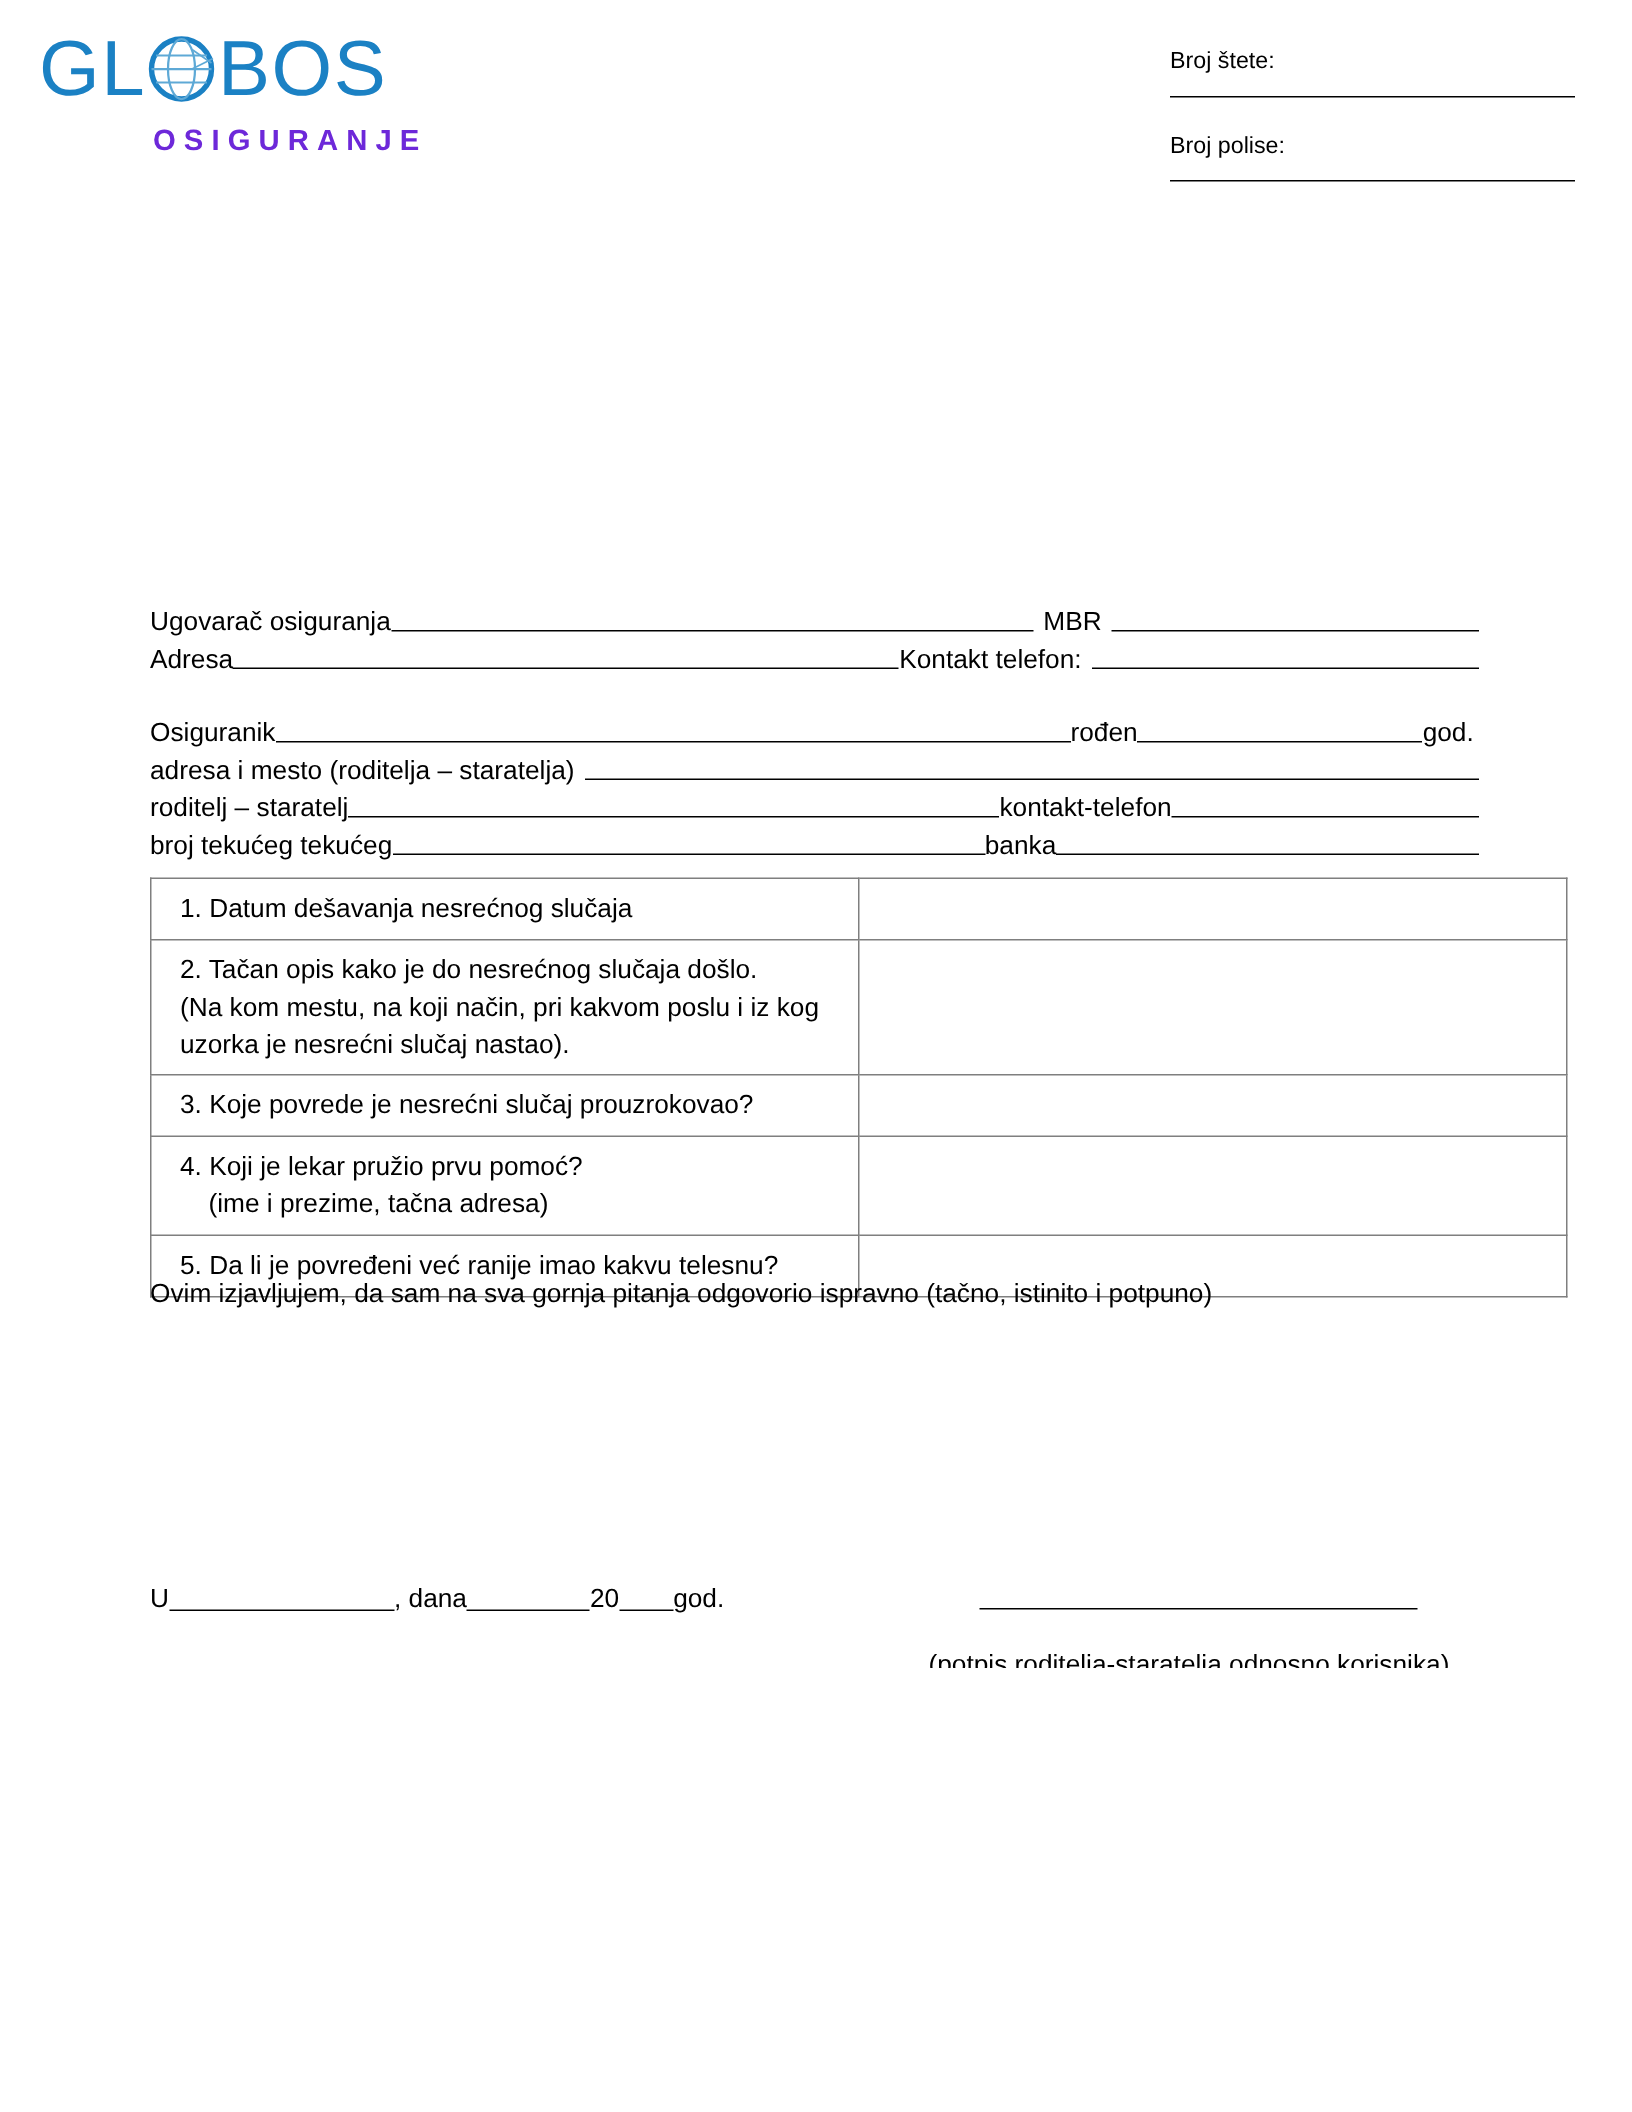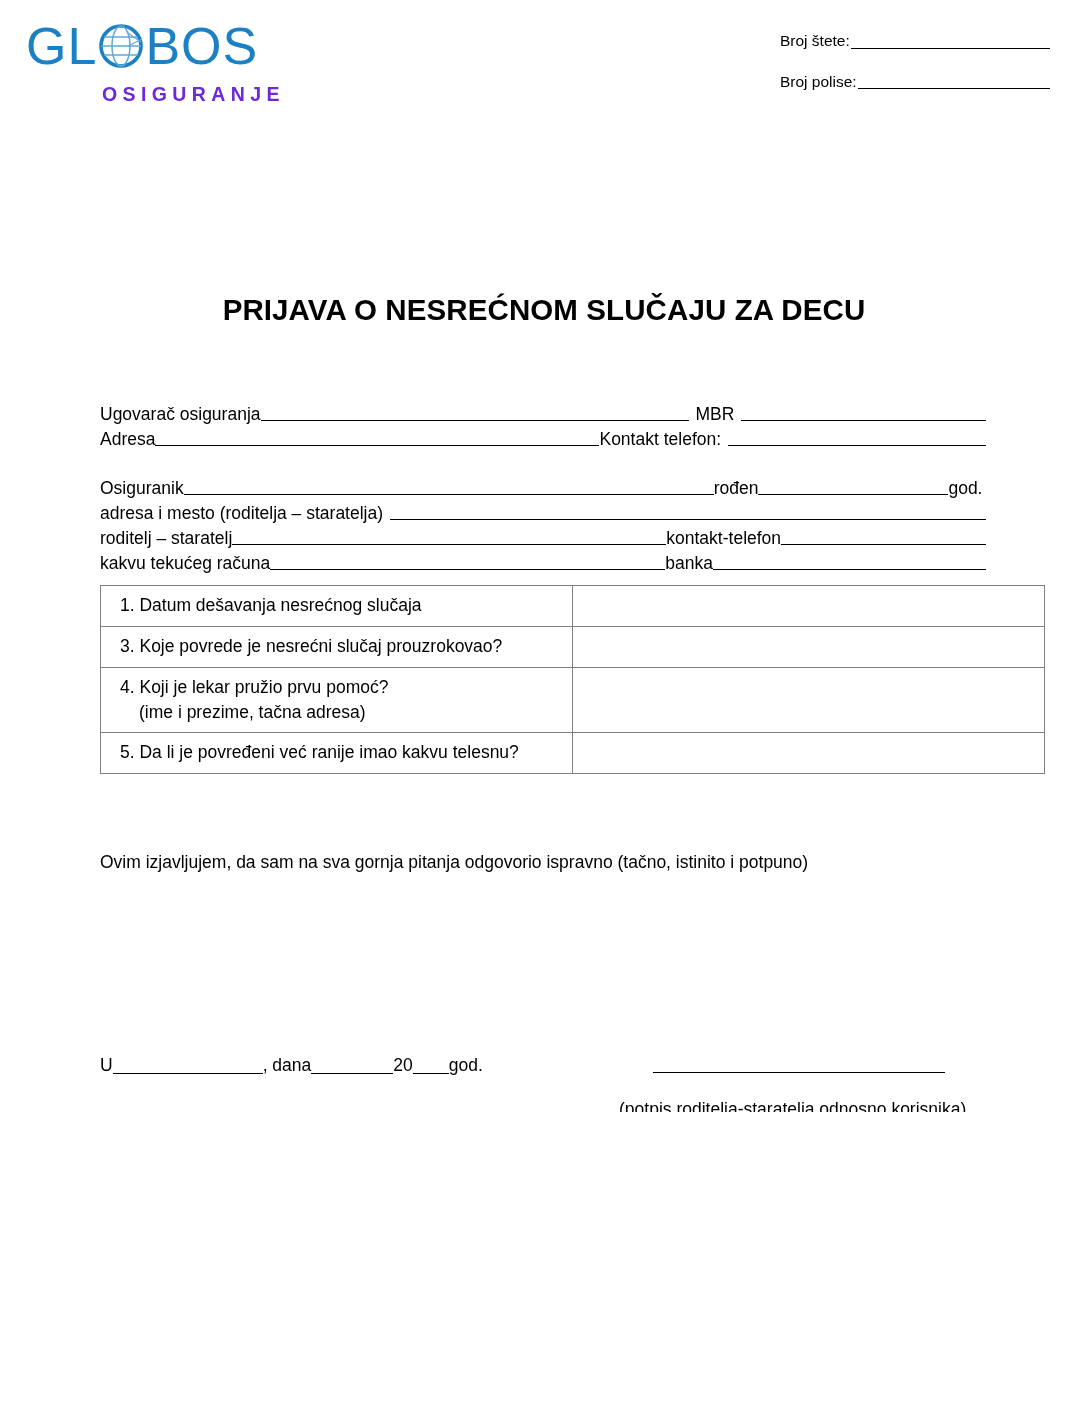--- a/index.html
+++ b/index.html
@@ -71,23 +71,23 @@
   .ref-block {
     position: absolute;
     right: 38px;
     top: 32px;
     width: 270px;
     font-size: 15.5px;
     line-height: 1.2;
   }
   .ref-row {
     display: flex;
-    align-items: flex-end;
     margin-bottom: 22px;
     white-space: nowrap;
+    flex-direction: column;
   }
   .ref-row .ref-label { padding-right: 1px; }
   .ref-row .ref-rule {
     flex: 1 1 auto;
     border-bottom: 1.3px solid #000;
     height: 13px;
     margin-bottom: 2px;
   }
 
   
@@ -231,21 +231,20 @@
     <div class="ref-row">
       <span class="ref-label">Broj štete:</span>
       <span class="ref-rule"></span>
     </div>
     <div class="ref-row">
       <span class="ref-label">Broj polise:</span>
       <span class="ref-rule"></span>
     </div>
   </div>
 
-  <div class="doc-title">PRIJAVA O NESREĆNOM SLUČAJU ZA DECU</div>
 
   <div class="fields">
 
     <div class="fline">
       <span class="txt">Ugovarač osiguranja</span>
       <span class="rule" style="width:428px"></span>
       <span class="gap-sm"></span>
       <span class="txt">MBR</span>
       <span class="gap-sm"></span>
       <span class="rule grow"></span>
@@ -276,33 +275,41 @@
     </div>
 
     <div class="fline">
       <span class="txt">roditelj – staratelj</span>
       <span class="rule" style="width:434px"></span>
       <span class="txt">kontakt-telefon</span>
       <span class="rule grow"></span>
     </div>
 
     <div class="fline">
-      <span class="txt">kakvu tekućeg računa</span>
+      <span class="txt">broj tekućeg tekućeg</span>
       <span class="rule" style="width:395px"></span>
       <span class="txt">banka</span>
       <span class="rule grow"></span>
     </div>
 
   </div>
 
   <table class="qtable">
     <tbody>
       <tr>
         <td class="qcol">
           <span>1. Datum dešavanja nesrećnog slučaja</span>
+        </td>
+        <td class="acol"></td>
+      </tr>
+      <tr>
+        <td class="qcol">
+          <span>2. Tačan opis kako je do nesrećnog slučaja došlo.</span><br>
+          <span>(Na kom mestu, na koji način, pri kakvom poslu i iz kog</span><br>
+          <span>uzorka je nesrećni slučaj nastao).</span>
         </td>
         <td class="acol"></td>
       </tr>
       <tr>
         <td class="qcol">
           <span>3. Koje povrede je nesrećni slučaj prouzrokovao?</span>
         </td>
         <td class="acol"></td>
       </tr>
       <tr>

